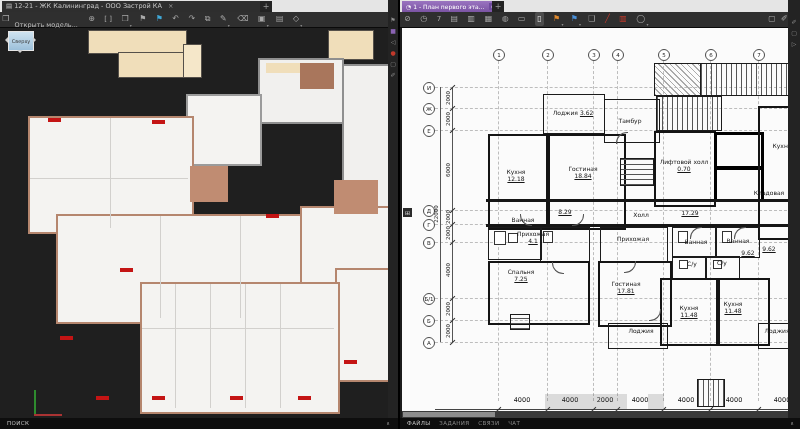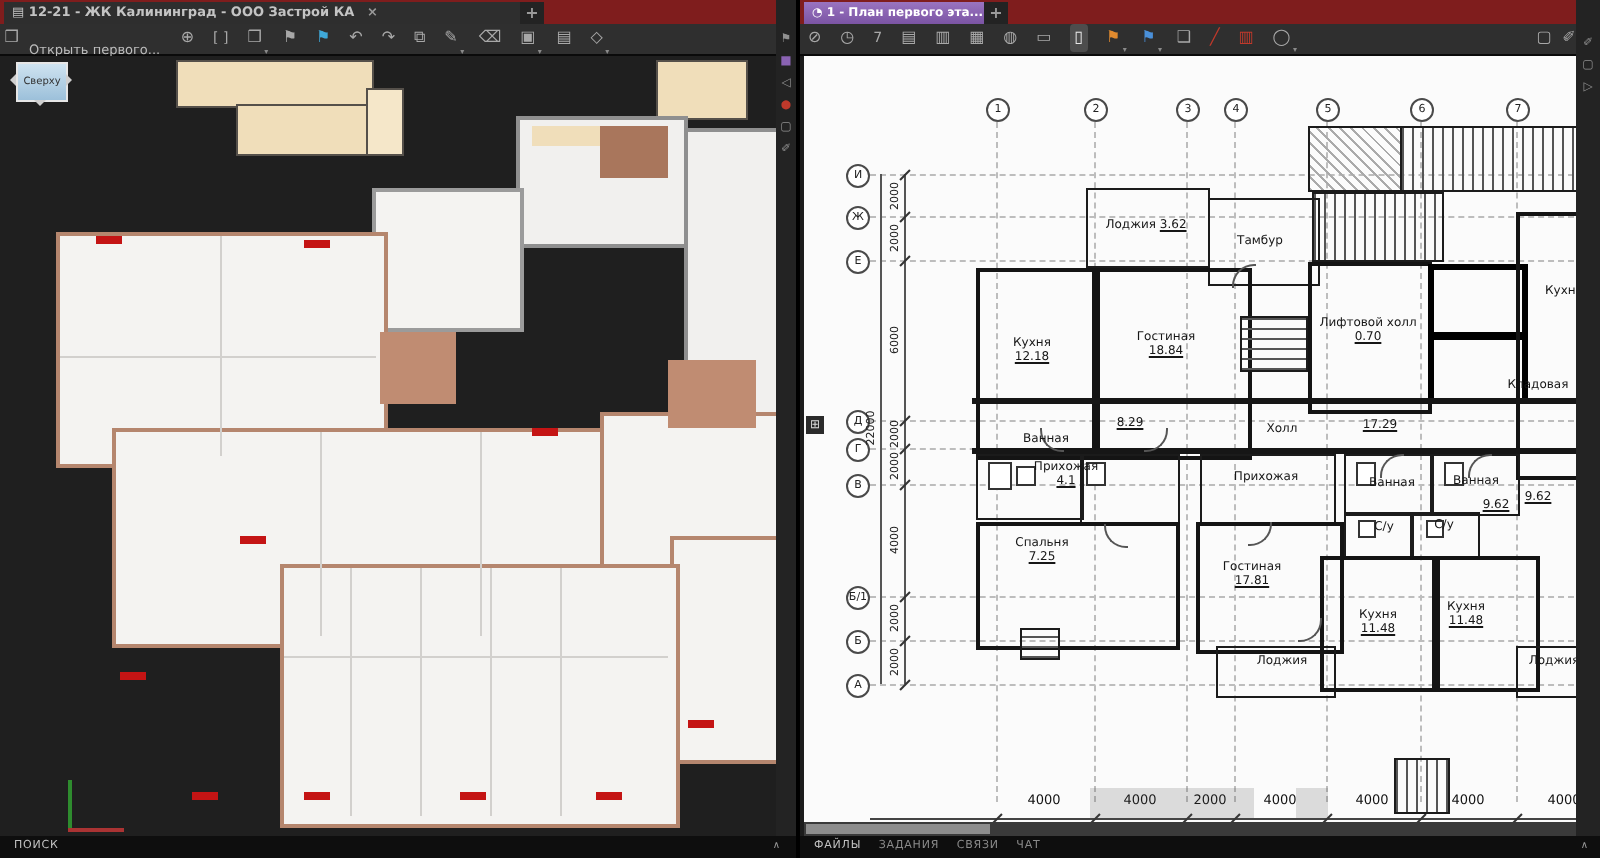--- a/index.html
+++ b/index.html
@@ -3,21 +3,21 @@
 <meta charset="utf-8">
 <style>
   html,body{margin:0;padding:0;background:#000;}
   #app{position:relative;width:800px;height:429px;background:#000;font-family:"DejaVu Sans",sans-serif;overflow:hidden;}
   .abs{position:absolute;}
   
   .pane{position:absolute;top:0;height:429px;background:#1c1c1c;}
   #paneL{left:0;width:398px;}
   #paneR{left:400px;width:400px;}
   
-  .tabbar{position:absolute;left:0;top:0;width:100%;height:12px;background:#7f1d1d;font-weight:bold;}
+  .tabbar{position:absolute;left:0;top:0;width:100%;height:12px;background:#e5e5e5;}
   .tab{position:absolute;top:1px;height:11px;line-height:11px;font-size:6.5px;color:#c4c4c4;background:#2e2e2e;padding:0 4px;white-space:nowrap;overflow:hidden;}
   .tab .x{margin-left:4px;color:#999;}
   .newtab{position:absolute;top:1px;width:12px;height:11px;line-height:11px;text-align:center;font-size:8px;color:#9a9a9a;background:#232323;}
   .tabP{background:linear-gradient(#9a74c0,#7b54a4);color:#fff;}
   .tstamp{background:#6f4b9e;padding:0 2px;margin-left:3px;font-size:6px;}
   
   .toolbar{position:absolute;left:0;top:12px;width:100%;height:15px;background:#2f2f2f;border-bottom:1px solid #0a0a0a;white-space:nowrap;}
   .tbi{display:inline-block;font-size:8px;line-height:14px;color:#a8a8a8;margin:0 2.2px;vertical-align:top;}
   .tbi.sm{font-size:7px;}
   .tbi.cyan{color:#3fa9d9}.tbi.orange{color:#e08a2e}.tbi.blue{color:#4a90d9}.tbi.red{color:#c0392b}
@@ -86,21 +86,21 @@
   <div id="paneL" class="pane">
     <div class="tabbar">
       <div class="tab" style="left:2px;width:252px;">
         <span>▤</span>
         <span>12-21 - ЖК Калининград - ООО Застрой КА</span>
         <span class="x">×</span>
       </div>
       <div class="newtab" style="left:260px;">+</div>
     </div>
     <div class="toolbar">
-      <span class="tbi">❒</span><span class="openbtn">Открыть первого...</span>
+      <span class="tbi">❒</span><span class="openbtn">Открыть модель...</span>
       <span class="tbi">⊕</span>
       <span class="tbi sm">[ ]</span>
       <span class="tbi">❒</span><span class="dd">▾</span>
       <span class="tbi">⚑</span>
       <span class="tbi cyan">⚑</span>
       <span class="tbi">↶</span>
       <span class="tbi">↷</span>
       <span class="tbi">⧉</span>
       <span class="tbi">✎</span><span class="dd">▾</span>
       <span class="tbi">⌫</span>

